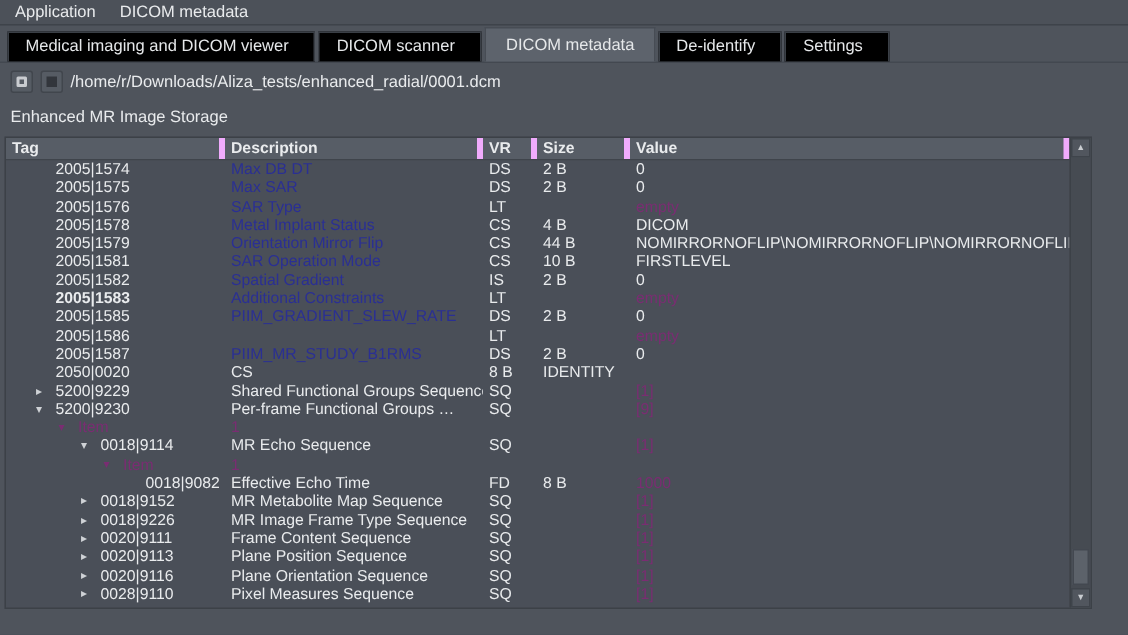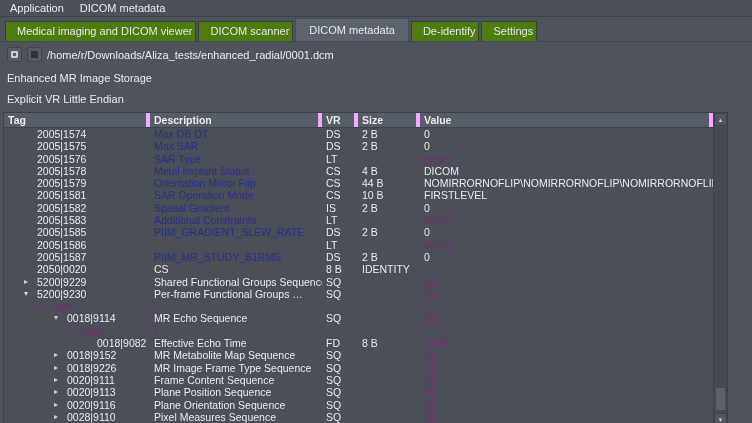--- a/index.html
+++ b/index.html
@@ -13,21 +13,21 @@
   .menubar {
     height:17px; display:flex; align-items:center; gap:4px;
     padding-left:4px; background:#4c5159; border-bottom:1px solid #3e434a;
   }
   .menubar span { padding:1px 6px; cursor:default; }
   .tabbar {
     display:flex; align-items:flex-end; padding:4px 0 0 5px; height:25px;
     border-bottom:1px solid #434850;
   }
   .tab {
-    padding:3px 3px 4px 11px; background:#4d7c0f; color:#e6e8ea;
+    padding:3px 17px 4px 11px; background:#000000; color:#e6e8ea;
     border:1px solid #3a3f46; border-bottom:none; margin-right:2px;
     white-space:nowrap;
   }
   .tab.active {
     background:#5d636c; padding:5px 13px 5px 13px; border-color:#474c54;
   }
   .toolbar { display:flex; align-items:center; gap:5px; padding:4px 0 0 7px; height:21px; }
   .tool-btn {
     width:15px; height:15px; background:#565c64; border:1px solid #41464d;
     border-radius:2px; display:flex; align-items:center; justify-content:center;
@@ -102,21 +102,20 @@
       <button class="tool-btn">
         <span class="glyph-outline-square"></span>
       </button>
       <button class="tool-btn">
         <span class="glyph-filled-square"></span>
       </button>
       <span class="path">/home/r/Downloads/Aliza_tests/enhanced_radial/0001.dcm</span>
     </div>
 
     <div class="info-line first">Enhanced MR Image Storage</div>
-    <div class="info-line second">Explicit VR Little Endian</div>
 
     <div class="table-frame">
       <div class="thead">
         <div class="hcell">Tag</div>
         <div class="hcell">Description</div>
         <div class="hcell">VR</div>
         <div class="hcell">Size</div>
         <div class="hcell">Value</div>
       </div>
       <div class="tbody">
@@ -184,21 +183,21 @@
             <div class="cell tag-cell" style="padding-left: 20px;">
               <span class="expander"></span>
               <span class="c-std">2005|1582</span>
             </div>
             <div class="cell desc-cell c-private">Spatial Gradient</div>
             <div class="cell vr-cell c-std">IS</div>
             <div class="cell size-cell c-std">2 B</div>
             <div class="cell val-cell c-std">0</div>
           </div>
           <div class="row">
-            <div class="cell tag-cell" style="padding-left: 20px;">
+            <div class="cell tag-cell" style="padding-left: 20px; font-weight: bold;">
               <span class="expander"></span>
               <span class="c-std">2005|1583</span>
             </div>
             <div class="cell desc-cell c-private">Additional Constraints</div>
             <div class="cell vr-cell c-std">LT</div>
             <div class="cell size-cell c-std"></div>
             <div class="cell val-cell c-special">empty</div>
           </div>
           <div class="row">
             <div class="cell tag-cell" style="padding-left: 20px;">

